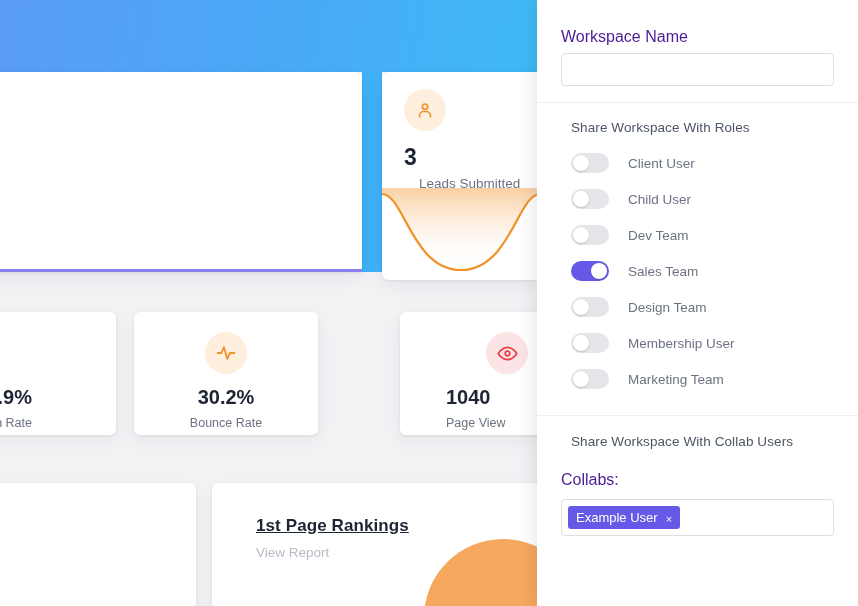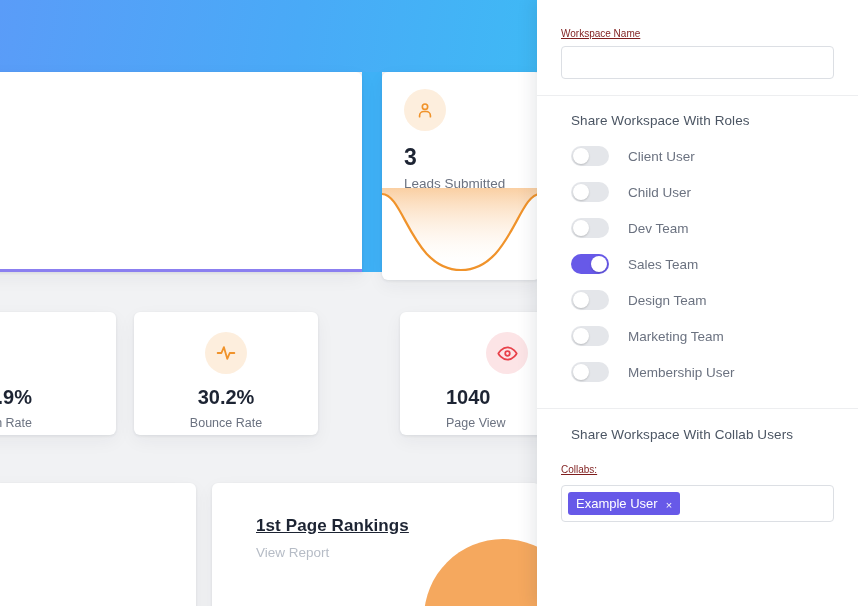--- a/index.html
+++ b/index.html
@@ -49,21 +49,21 @@
   .icon-circle {
     width: 42px; height: 42px; border-radius: 50%;
     display: flex; align-items: center; justify-content: center;
   }
   #card-leads .icon-circle { position: absolute; left: 22px; top: 17px; background: #fdeedd; }
   .leads-value {
     position: absolute; left: 22px; top: 72px;
     font-size: 23px; font-weight: 700; color: #1d2433; letter-spacing: .3px;
   }
   .leads-label {
-    position: absolute; left: 22px; top: 104px;
+    position: absolute; left: 37px; top: 104px;
     font-size: 13.5px; color: #6b7280;
   }
   .leads-spark { position: absolute; left: 0; bottom: 0; width: 158px; height: 92px; }
 
   
   .stat-card { height: 123px; top: 312px; }
   #stat-conv   { left: -68px;  width: 184px; }
   #stat-bounce { left: 134px;  width: 184px; }
   #stat-views  { left: 400px;  width: 218px; }
   .stat-card .icon-circle {
@@ -102,21 +102,21 @@
   
   #side-panel {
     position: absolute; right: 0; top: 0;
     width: 321px; height: 606px;
     background: #ffffff;
     box-shadow: -4px 0 16px rgba(25,35,55,.10);
     overflow: hidden;
   }
   .panel-section { padding: 0 24px; }
   .field-label {
-    font-size: 10px; color: #7f1d1d; margin-bottom: 7px; text-decoration: underline;
+    font-size: 16px; color: #4c1d95; margin-bottom: 7px;
   }
   .text-input {
     width: 100%; height: 33px;
     border: 1px solid #dcdfe4; border-radius: 4px;
     background: #fff; padding: 0 10px;
     font-family: "Liberation Sans", sans-serif;
     font-size: 13px; color: #1d2433; outline: none;
   }
   .divider { height: 1px; background: #edeef0; margin: 16px 0 0 0; }
   .section-heading {
@@ -270,28 +270,28 @@
           <div class="toggle">
               <div class="knob"></div>
             </div>
           <div class="toggle-label">Design Team</div>
         </div>
 
         <div class="toggle-row">
           <div class="toggle">
               <div class="knob"></div>
             </div>
+          <div class="toggle-label">Membership User</div>
+        </div>
+
+        <div class="toggle-row">
+          <div class="toggle">
+              <div class="knob"></div>
+            </div>
           <div class="toggle-label">Marketing Team</div>
-        </div>
-
-        <div class="toggle-row">
-          <div class="toggle">
-              <div class="knob"></div>
-            </div>
-          <div class="toggle-label">Membership User</div>
         </div>
 
       </div>
     </div>
 
     <div class="divider" style="margin-top:18px;"></div>
 
     <div class="panel-section" style="padding-top:18px;">
       <div class="section-heading" style="margin-left:10px;">Share Workspace With Collab Users</div>
 

